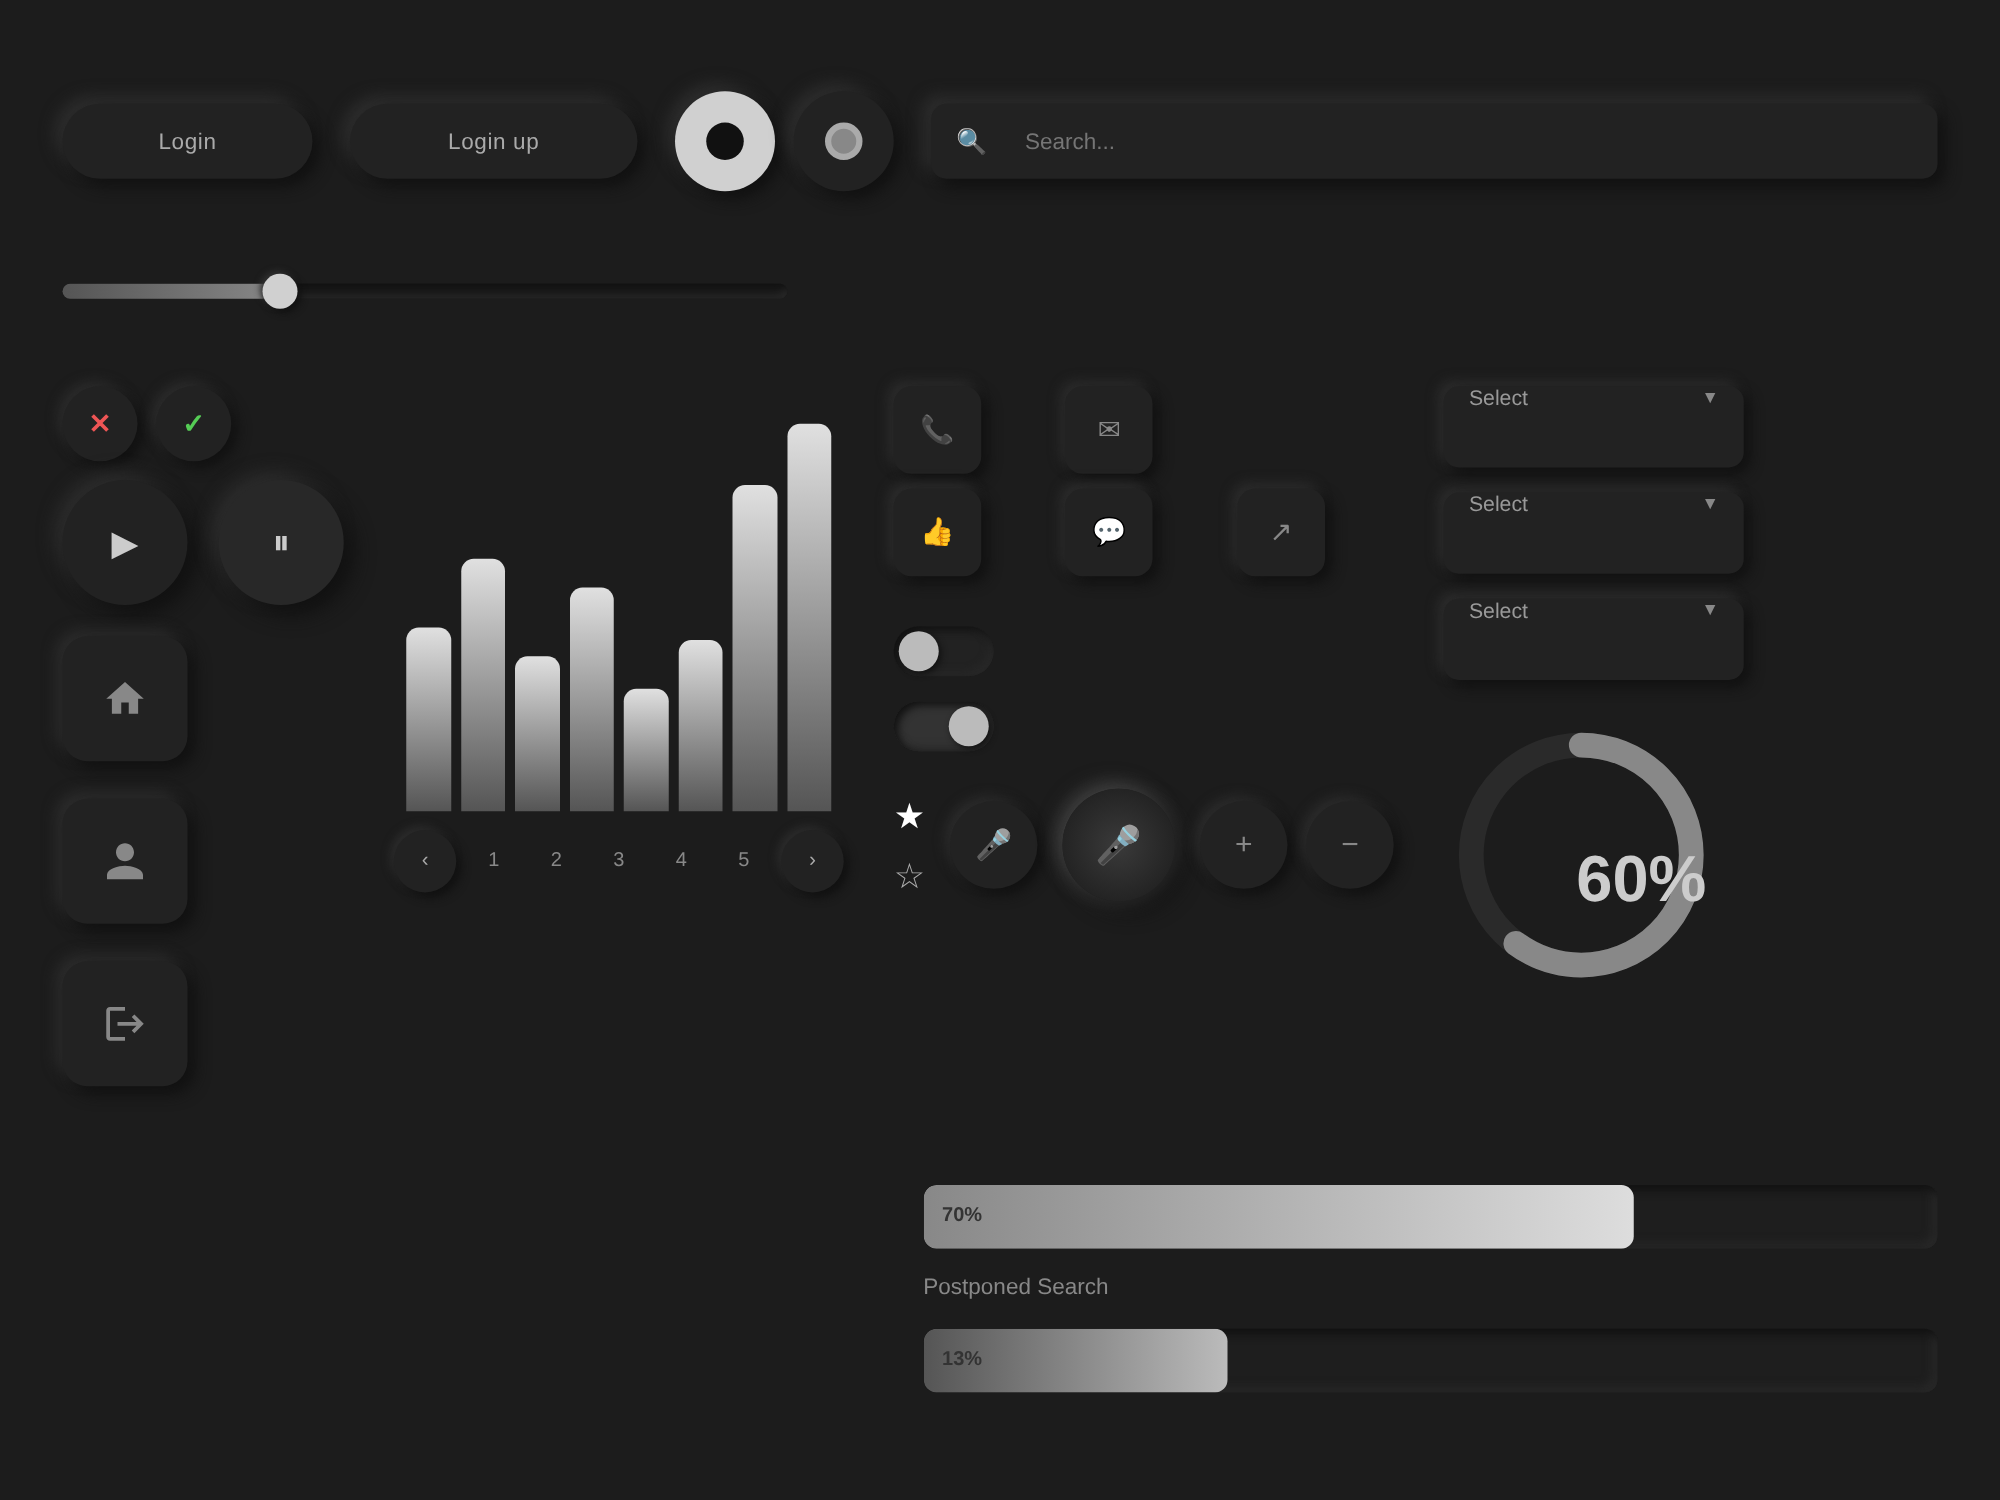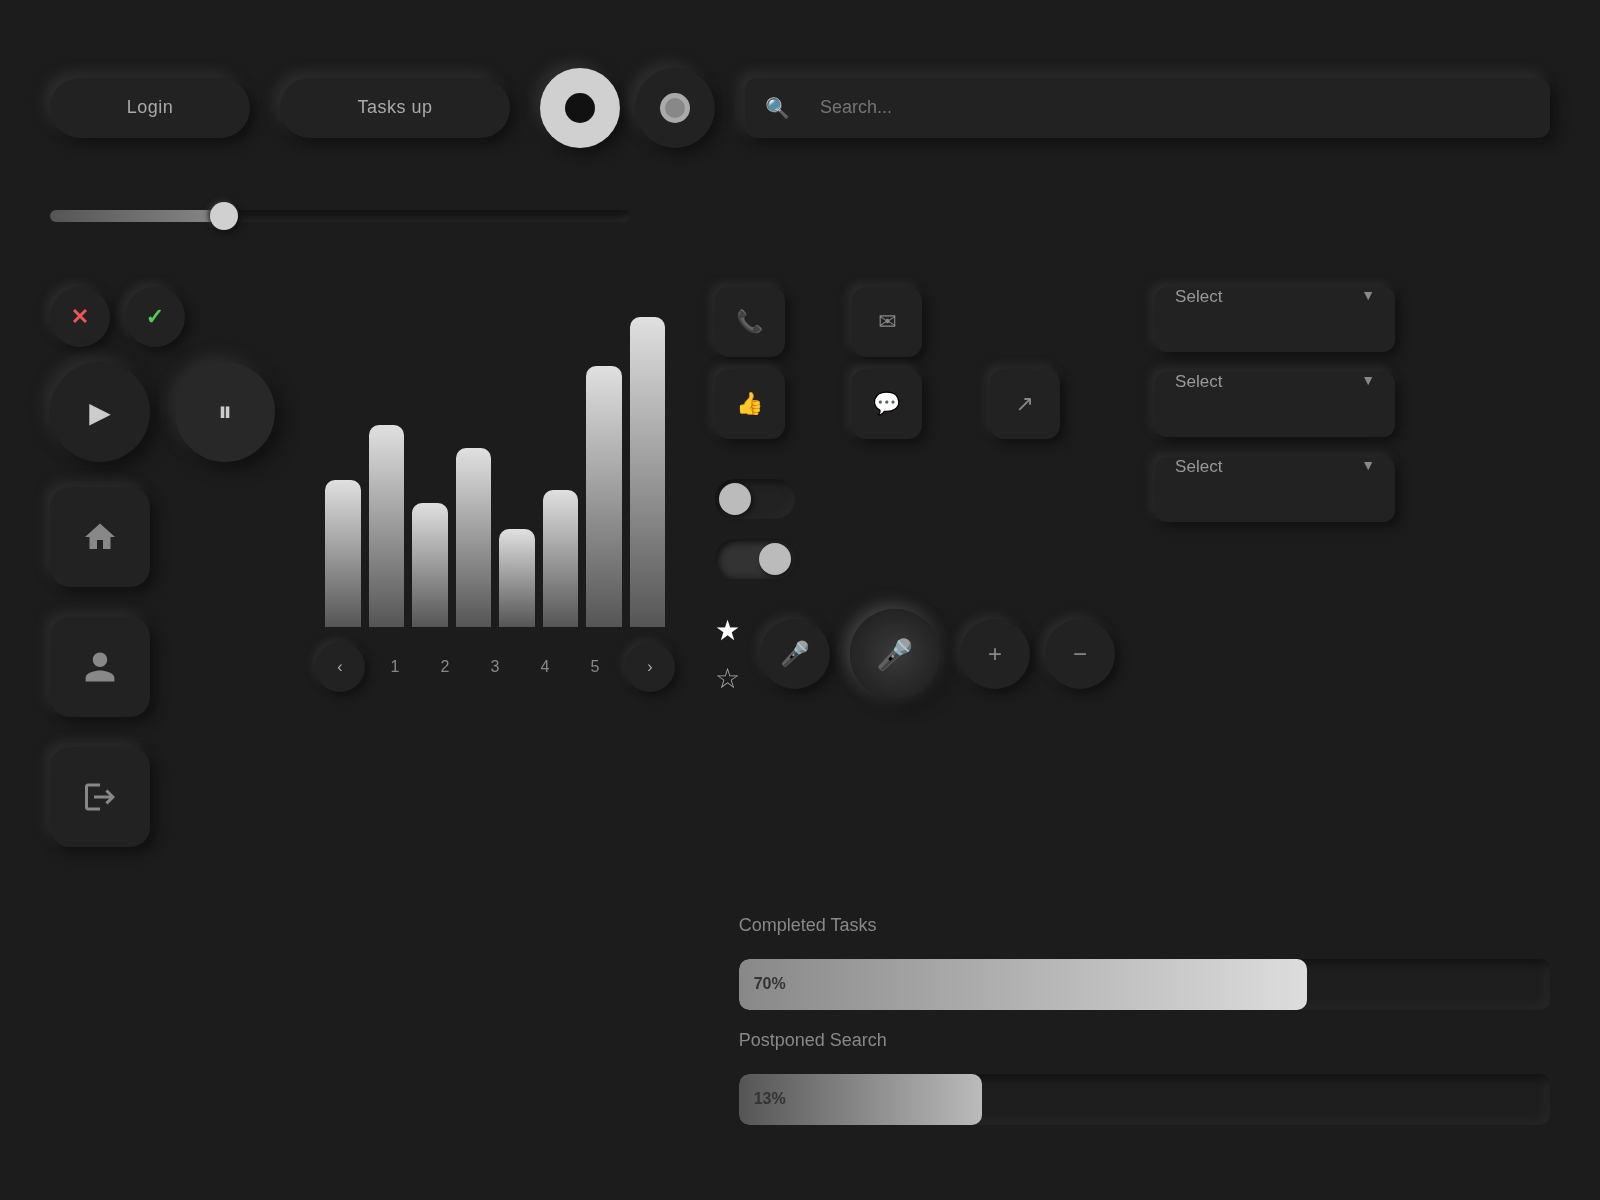--- a/index.html
+++ b/index.html
@@ -425,21 +425,21 @@
 </head>
 <body>
 
 <div class="main-container">
 
   <div class="top-row" style="grid-column:1/5; grid-row:1;">
     <button class="btn-login neu-pill">
       <span>Login</span>
     </button>
     <button class="btn-signup neu-pill">
-      <span>Tasks up</span>
+      <span>Login up</span>
     </button>
 
     <div class="radio-group">
       <div class="radio-outer light">
         <div class="radio-inner-selected"></div>
       </div>
       <div class="radio-outer dark">
         <div class="radio-inner-unsel"></div>
       </div>
     </div>
@@ -579,26 +579,32 @@
       </div>
       <div class="select-dropdown">
         <span>Select</span>
         <span class="select-arrow">▼</span>
       </div>
       <div class="select-dropdown">
         <span>Select</span>
         <span class="select-arrow">▼</span>
       </div>
 
+      <div style="position:relative; width:220px; height:220px; margin-top:10px;">
+        <svg viewBox="0 0 200 200" width="220" height="220">
+          <circle cx="100" cy="100" r="80" fill="none" stroke="#2a2a2a" stroke-width="18"></circle>
+          <circle cx="100" cy="100" r="80" fill="none" stroke="#888" stroke-width="18" stroke-dasharray="502" stroke-dashoffset="200" stroke-linecap="round" transform="rotate(-90 100 100)"></circle>
+        </svg>
+        <div style="position:absolute; right:10px; bottom:60px; font-size:52px; font-weight:bold; color:#ccc;">60%</div>
+      </div>
     </div>
   </div>
 
   <div style="grid-column:3/5; grid-row:4; display:flex; flex-direction:column; gap:20px; padding-top:10px;">
     <div class="section-block">
-      <div class="progress-label">Completed Tasks</div>
       <div class="progress-track">
         <div class="progress-fill" style="width:70%">
           <span>70%</span>
         </div>
       </div>
     </div>
     <div class="section-block">
       <div class="progress-label">Postponed Search</div>
       <div class="progress-track">
         <div class="progress-fill" style="width:30%; background: linear-gradient(90deg, #555 0%, #bbb 100%);">

